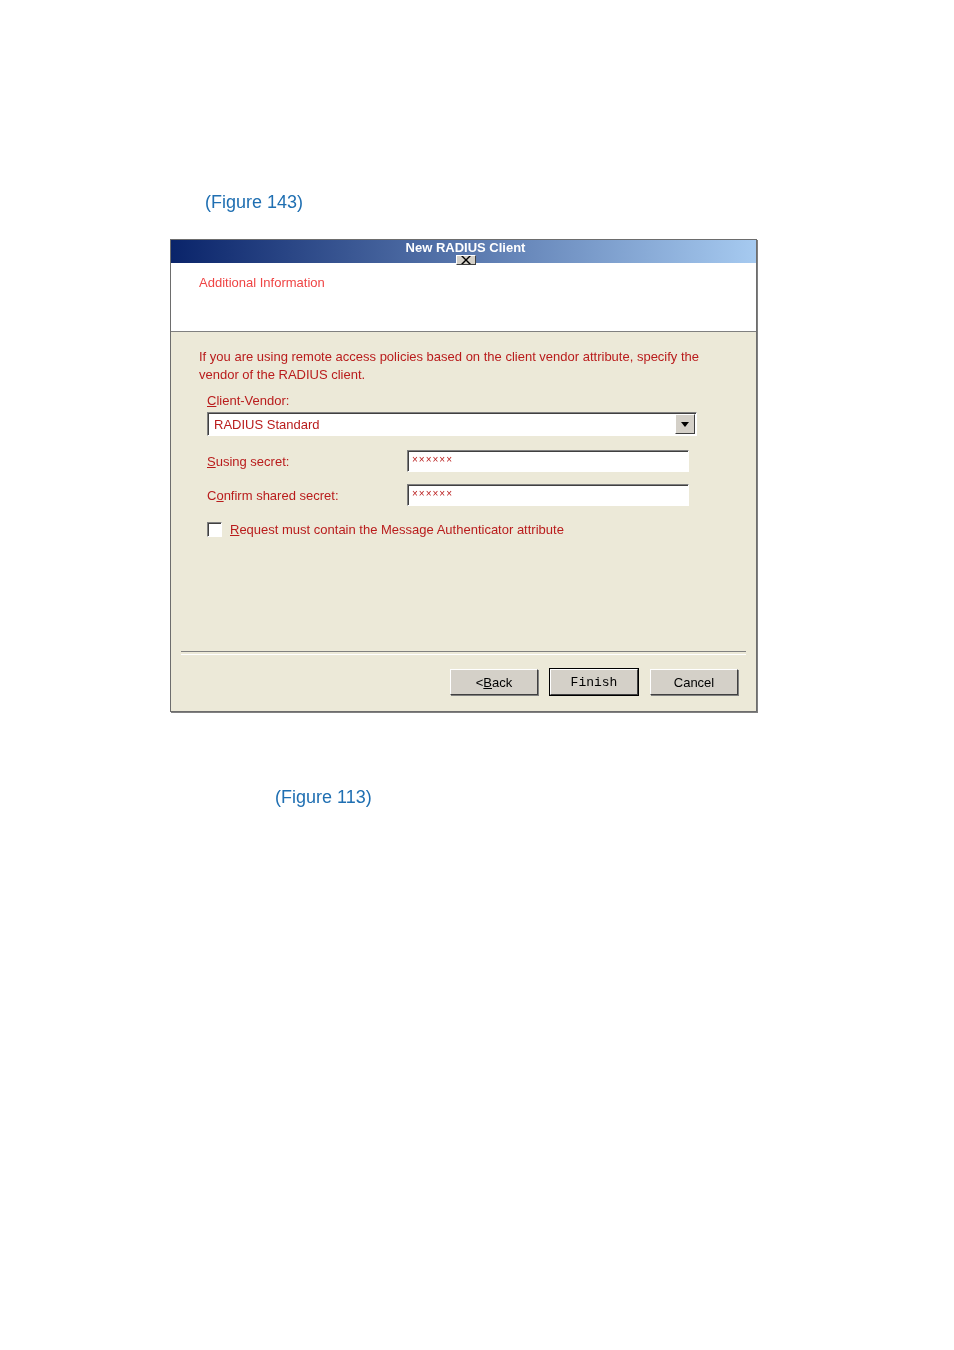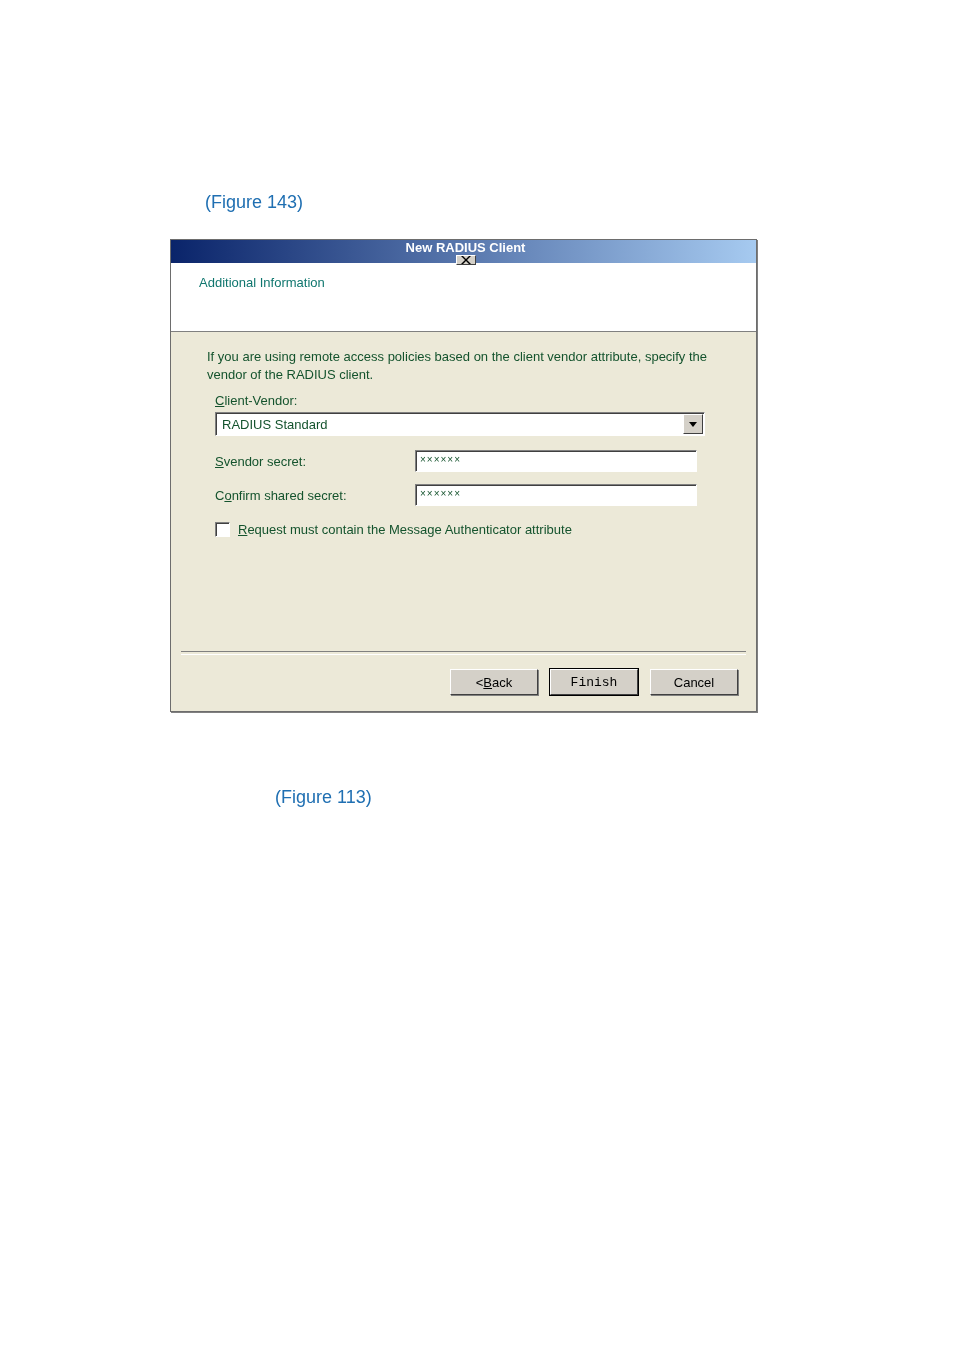--- a/index.html
+++ b/index.html
@@ -68,27 +68,27 @@
   .close-btn svg { display: block; }
 
   .banner {
     background: #ffffff;
     height: 56px;
     border-bottom: 1px solid #808080;
     padding: 12px 0 0 28px;
   }
   .banner-text {
     font-size: 13px;
-    color: #0f766e;
+    color: #ef4444;
   }
 
   .body-area {
-    padding: 16px 40px 0 36px;
-    font-size: 13px;
-    color: #14532d;
+    padding: 16px 40px 0 28px;
+    font-size: 13px;
+    color: #b91c1c;
   }
   .instr {
     font-size: 13px;
     line-height: 1.35;
     margin-bottom: 10px;
   }
   .field-label {
     font-size: 13px;
     margin: 0 0 4px 8px;
   }
@@ -244,21 +244,21 @@
       <div class="combo-text">RADIUS Standard</div>
       <div class="combo-btn">
         <svg width="8" height="5" viewBox="0 0 8 5">
           <path d="M0 0 L8 0 L4 5 Z" fill="#000"></path>
         </svg>
       </div>
     </div>
 
     <div class="row">
       <div class="row-label">
-        <span class="ul">S</span><span>vendor secret:</span>
+        <span class="ul">S</span><span>using secret:</span>
       </div>
       <div class="textbox">××××××</div>
     </div>
 
     <div class="row">
       <div class="row-label">
         <span>C</span><span class="ul">o</span><span>nfirm shared secret:</span>
       </div>
       <div class="textbox">××××××</div>
     </div>

